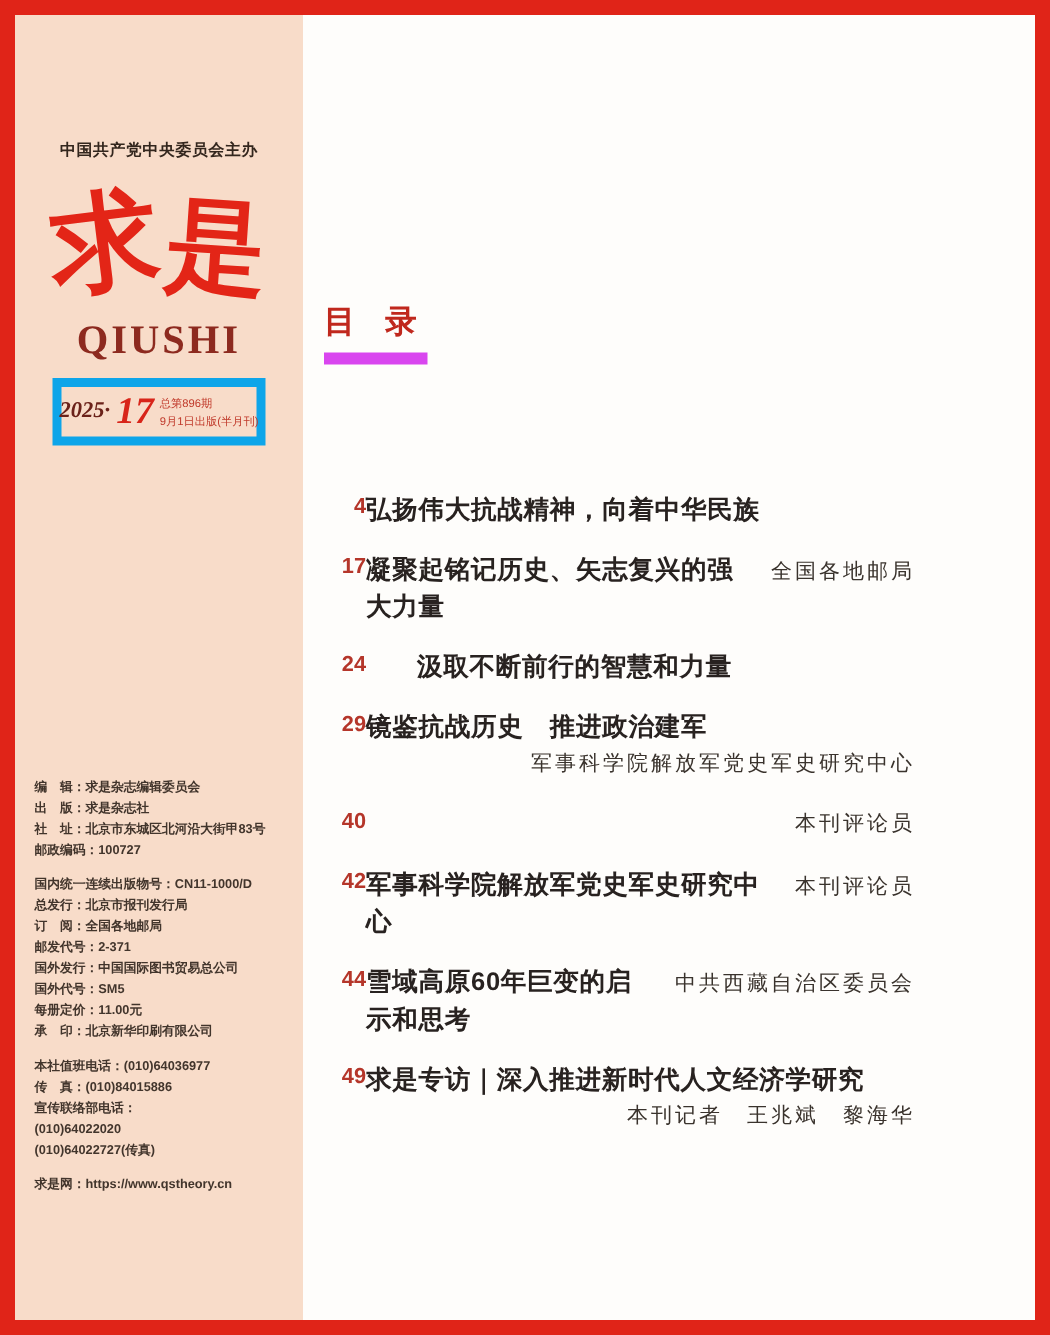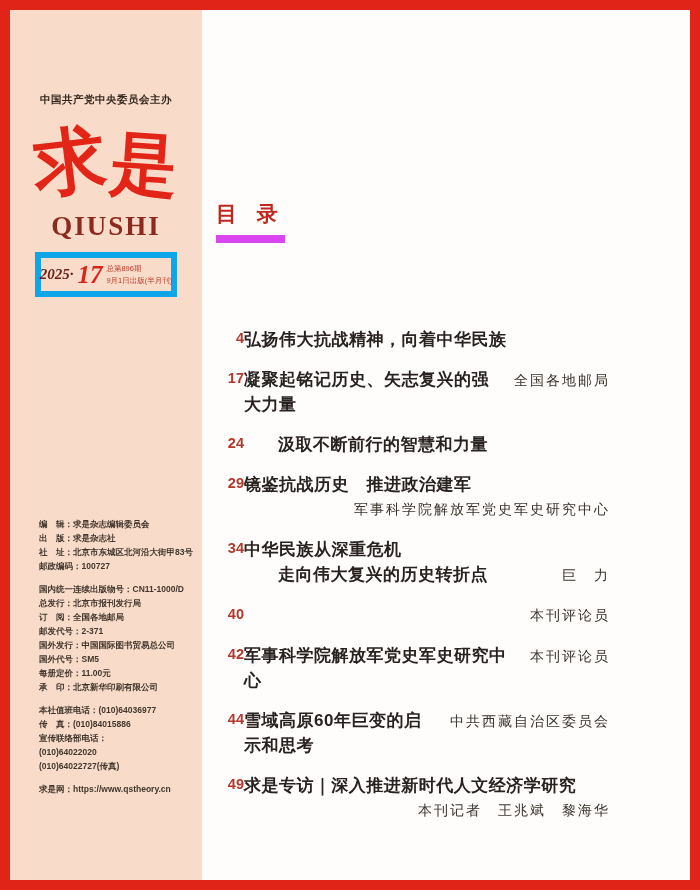--- a/index.html
+++ b/index.html
@@ -73,21 +73,21 @@
   }
   .issue-notes {
     font-size:7.5px; color:#c03a2b;
     line-height:1.55; text-align:left;
     white-space:nowrap;
   }
 
   
   .pub-info {
     margin-top:auto;
-    padding-left:29px;
+    padding-left:13px;
     font-size:8.5px; font-weight:600;
     color:#42352c;
     line-height:14px;
     white-space:nowrap;
   }
   .pub-group { margin-bottom:9px; }
   .pub-group:last-child { margin-bottom:0; }
 
   
   .toc-heading-wrap { padding:190px 0 0 14px; }
@@ -215,32 +215,20 @@
           <div class="toc-body">
             <div class="toc-line">
               <span class="toc-title">镜鉴抗战历史　推进政治建军</span>
             </div>
             <div class="toc-line author-line">
               <span class="toc-author">军事科学院解放军党史军史研究中心</span>
             </div>
           </div>
         </div>
         <div class="toc-entry">
-          <div class="toc-page">34</div>
-          <div class="toc-body">
-            <div class="toc-line">
-              <span class="toc-title">中华民族从深重危机</span>
-            </div>
-            <div class="toc-line indent">
-              <span class="toc-title">走向伟大复兴的历史转折点</span>
-              <span class="toc-author">巨　力</span>
-            </div>
-          </div>
-        </div>
-        <div class="toc-entry">
           <div class="toc-page">40</div>
           <div class="toc-body">
             <div class="toc-line">
               <span class="toc-author">本刊评论员</span>
             </div>
           </div>
         </div>
         <div class="toc-entry">
           <div class="toc-page">42</div>
           <div class="toc-body">

